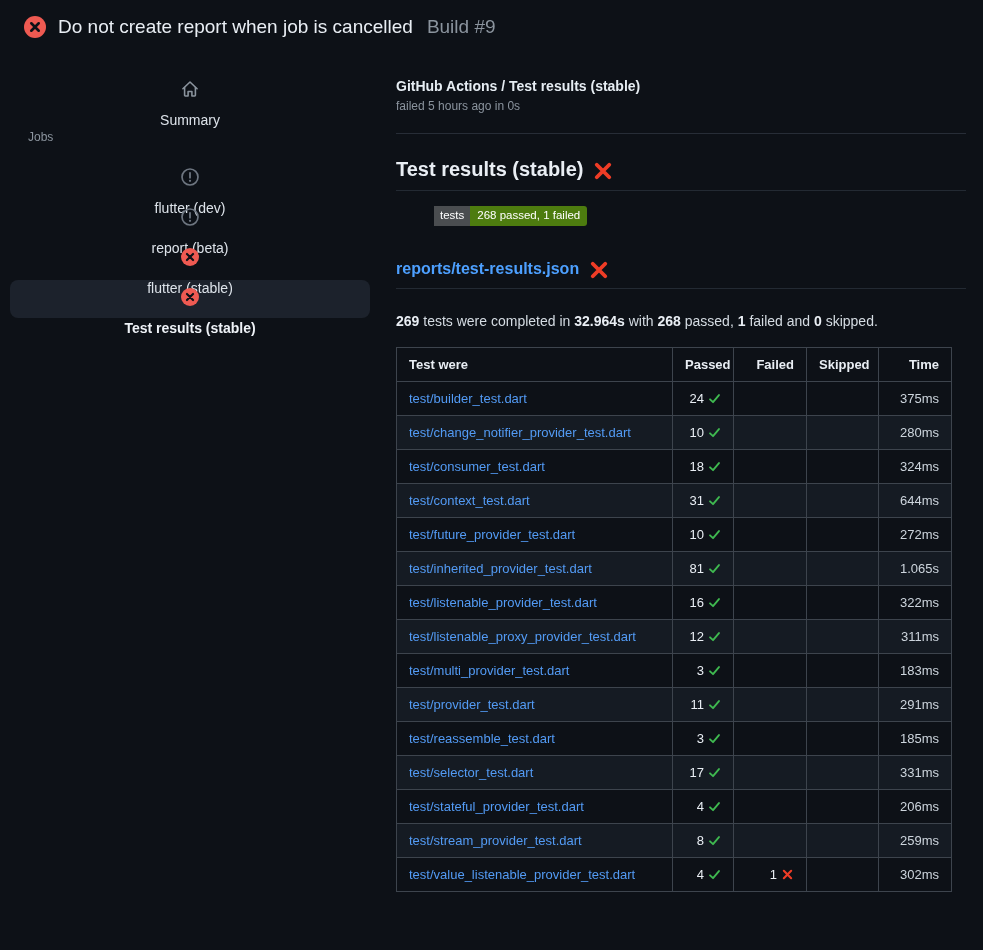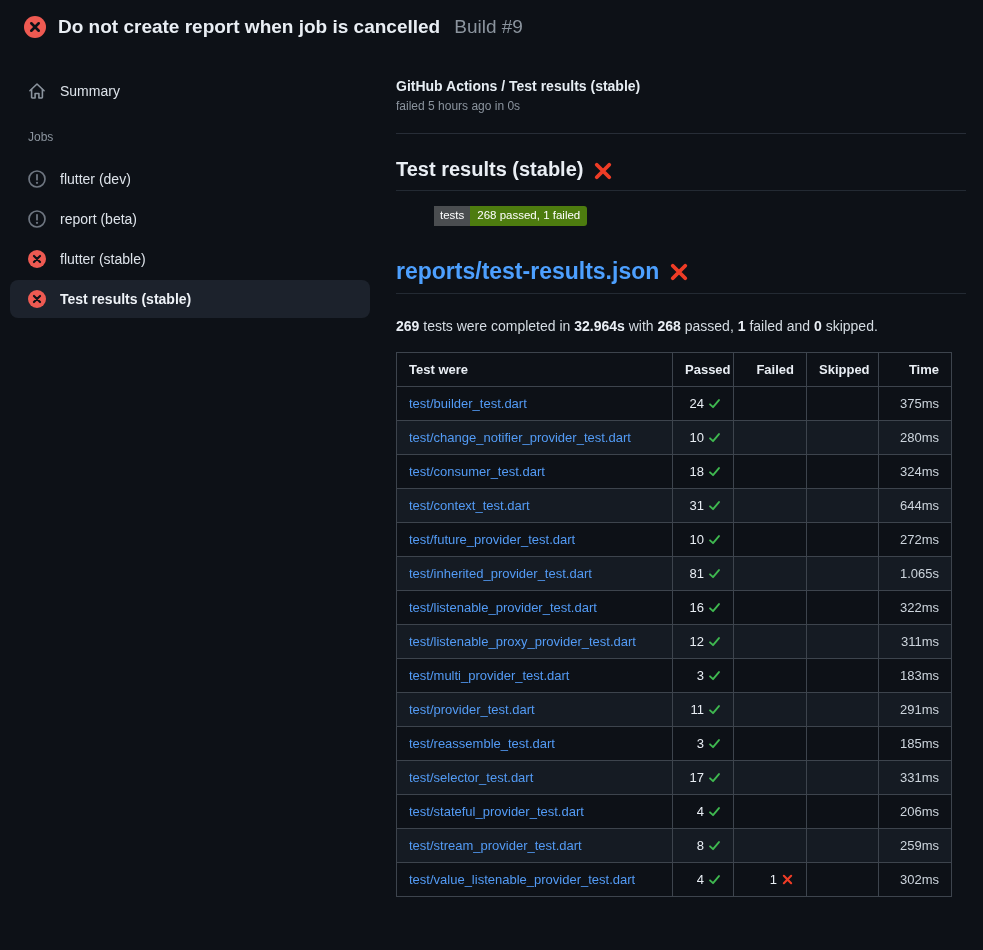--- a/index.html
+++ b/index.html
@@ -11,34 +11,34 @@
     overflow: hidden;
   }
   
   .top-header {
     display: flex; align-items: center;
     padding: 16px 24px 10px 24px;
     gap: 12px;
   }
   .status-circle { width: 22px; height: 22px; flex: 0 0 auto; display: inline-flex; }
   .status-circle svg { width: 100%; height: 100%; }
-  .top-title { font-size: 19px; font-weight: 700; color: #e9eef4; }
+  .top-title { font-size: 19px; font-weight: 400; color: #e9eef4; }
   .top-build { font-size: 19px; font-weight: 400; color: #8b949e; margin-left: 2px; }
 
   
   .layout { display: flex; align-items: flex-start; }
   .sidebar { width: 380px; flex: 0 0 auto; padding: 24px 10px 0 10px; }
   .main { flex: 1 1 auto; padding: 30px 17px 0 16px; min-width: 0; }
 
   
   .side-row {
     display: flex; align-items: center; gap: 14px;
     padding: 8px 18px; border-radius: 8px;
     font-size: 14px; color: #dde3ea;
-    cursor: pointer; height: 38px;
+    cursor: pointer; height: 38px; flex-direction: column;
   }
   .side-summary { margin-bottom: 14px; }
   .side-section-label {
     color: #8b949e; font-size: 12px;
     padding: 6px 18px; margin-top: 10px; margin-bottom: 10px;
   }
   .job-item { margin-bottom: 2px; }
   .job-item.selected { background: #1c222c; font-weight: 700; color: #eef2f7; }
   .side-icon { width: 18px; height: 18px; flex: 0 0 auto; display: inline-flex; }
   .side-icon svg { width: 100%; height: 100%; }
@@ -59,21 +59,21 @@
 
   .badge { display: inline-flex; margin-top: 15px; font-size: 11.5px; line-height: 1; border-radius: 3px; overflow: hidden; }
   .badge .badge-label { padding: 4px 6px; color: #ffffff; }
   .badge .badge-value { padding: 4px 7px; color: #ffffff; }
 
   .report-heading {
     margin-top: 32px; padding-bottom: 8px;
     border-bottom: 1px solid #232a33;
     display: flex; align-items: center; gap: 10px;
   }
-  .report-heading .h-link { font-size: 23px; font-weight: 700; color: #4da0ff; text-decoration: none; cursor: pointer; }
+  .report-heading .h-link { font-size: 16px; font-weight: 700; color: #4da0ff; text-decoration: none; cursor: pointer; }
 
   .summary-line { margin-top: 24px; font-size: 14px; color: #d5dce3; }
   .summary-line b { color: #e9eef4; }
 
   
   table.results {
     margin-top: 18px;
     border-collapse: collapse;
     width: 555px;
     font-size: 13px;

